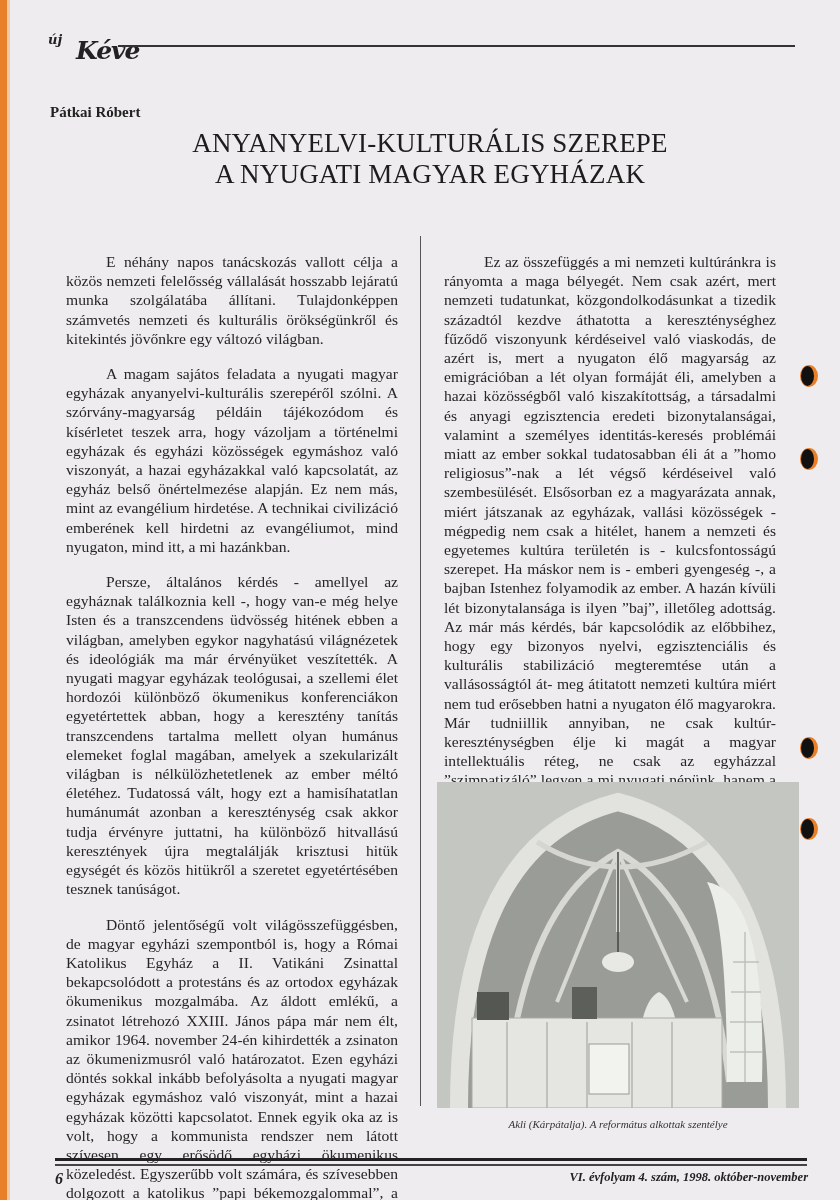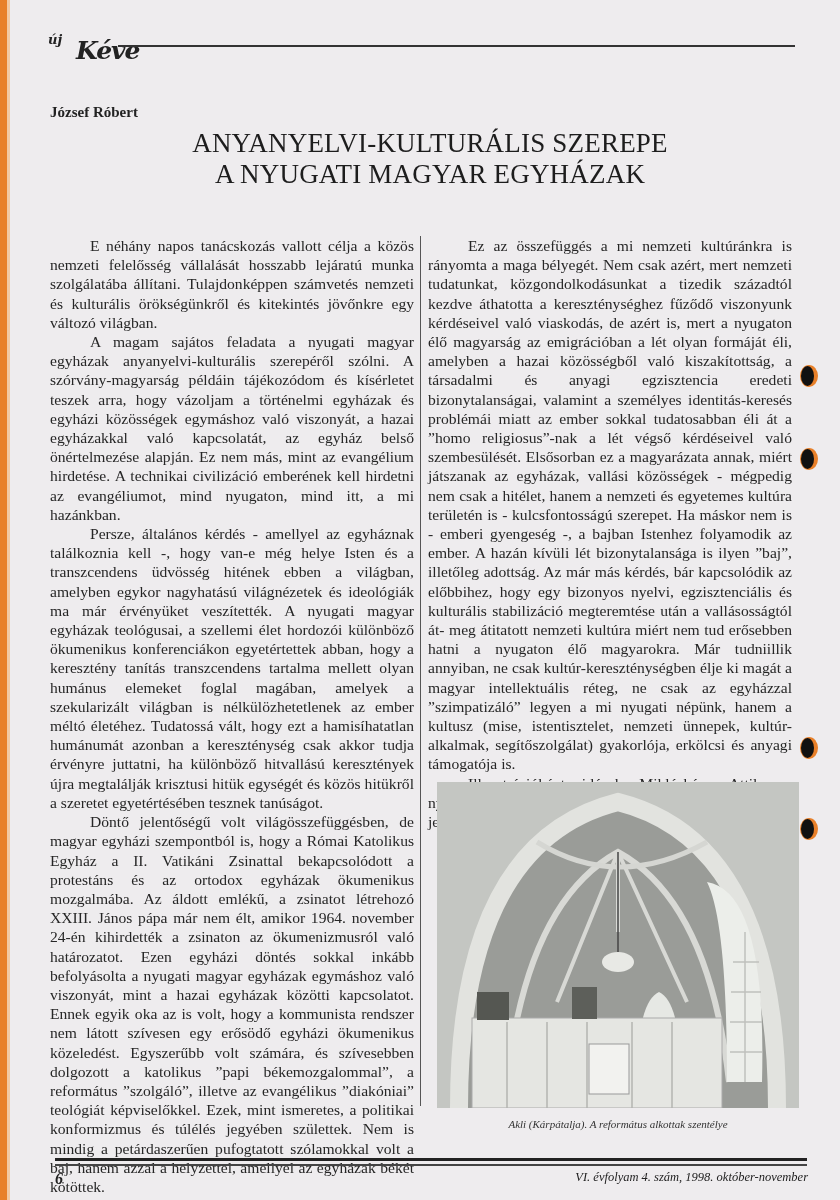--- a/index.html
+++ b/index.html
@@ -16,48 +16,48 @@
     .masthead .uj { font-size: 13px; position: absolute; left: 0; top: 2px; }
     .masthead .keve { font-size: 25px; position: absolute; left: 28px; top: 6px; letter-spacing: -1px; }
     .head-rule { position: absolute; left: 118px; top: 45px; width: 677px; height: 2px; background: #333; }
 
     .author { position: absolute; left: 50px; top: 104px; font-weight: bold; font-size: 15px; }
     .title { position: absolute; left: 150px; top: 128px; width: 560px; text-align: center; font-size: 27px; line-height: 31px; color: #1d1d1d; letter-spacing: 0.2px; }
 
     .col { position: absolute; top: 236px; font-size: 15.6px; line-height: 19.2px; text-align: justify; color: #262626; }
     .col.left { left: 50px; width: 364px; }
     .col.right { left: 428px; width: 364px; }
-    .col p { margin: 0; text-indent: 0; }
+    .col p { margin: 16px; text-indent: 0; }
     .col p.ind { text-indent: 40px; }
     .col-divider { position: absolute; left: 420px; top: 236px; width: 1px; height: 870px; background: #555; }
 
     .photo { position: absolute; left: 437px; top: 782px; width: 362px; height: 326px; background: #8c8e8b; overflow: hidden; }
     .caption { position: absolute; left: 437px; top: 1118px; width: 362px; text-align: center; font-style: italic; font-size: 11px; color: #333; }
 
     .foot-rule1 { position: absolute; left: 55px; top: 1158px; width: 752px; height: 3px; background: #222; }
     .foot-rule2 { position: absolute; left: 55px; top: 1164px; width: 752px; height: 2px; background: #444; }
     .page-num { position: absolute; left: 55px; top: 1170px; font-style: italic; font-weight: bold; font-size: 16px; }
-    .issue { position: absolute; right: 32px; top: 1170px; font-style: italic; font-size: 12.5px; color: #222; }
+    .issue { position: absolute; right: 32px; top: 1170px; font-style: italic; font-size: 12.5px; color: #222; font-weight: bold; }
 
     .punch { position: absolute; width: 18px; height: 22px; border-radius: 50%; background: #e8802a; }
     .punch::after { content: ""; position: absolute; left: 1px; top: 1px; width: 13px; height: 20px; border-radius: 50%; background: #111; }
   </style>
 </head>
 <body>
 
 <div class="edge-strip"></div>
 <div class="edge-strip-inner"></div>
 
 <div class="masthead">
   <span class="uj">új</span>
   <span class="keve">Kéve</span>
 </div>
 <div class="head-rule"></div>
 
-<div class="author">József Róbert</div>
+<div class="author">Pátkai Róbert</div>
 <div class="title">
   <div>ANYANYELVI-KULTURÁLIS SZEREPE</div>
   <div>A NYUGATI MAGYAR EGYHÁZAK</div>
 </div>
 
 <div class="col left">
   <p class="ind">E néhány napos tanácskozás vallott célja a közös nemzeti felelősség vállalását hosszabb lejáratú munka szolgálatába állítani. Tulajdonképpen számvetés nemzeti és kulturális örökségünkről és kitekintés jövőnkre egy változó világban.</p>
   <p class="ind">A magam sajátos feladata a nyugati magyar egyházak anyanyelvi-kulturális szerepéről szólni. A szórvány-magyarság példáin tájékozódom és kísérletet teszek arra, hogy vázoljam a történelmi egyházak és egyházi közösségek egymáshoz való viszonyát, a hazai egyházakkal való kapcsolatát, az egyház belső önértelmezése alapján. Ez nem más, mint az evangélium hirdetése. A technikai civilizáció emberének kell hirdetni az evangéliumot, mind nyugaton, mind itt, a mi hazánkban.</p>
   <p class="ind">Persze, általános kérdés - amellyel az egyháznak találkoznia kell -, hogy van-e még helye Isten és a transzcendens üdvösség hitének ebben a világban, amelyben egykor nagyhatású világnézetek és ideológiák ma már érvényüket veszítették. A nyugati magyar egyházak teológusai, a szellemi élet hordozói különböző ökumenikus konferenciákon egyetértettek abban, hogy a keresztény tanítás transzcendens tartalma mellett olyan humánus elemeket foglal magában, amelyek a szekularizált világban is nélkülözhetetlenek az ember méltó életéhez. Tudatossá vált, hogy ezt a hamisíhatatlan humánumát azonban a kereszténység csak akkor tudja érvényre juttatni, ha különböző hitvallású keresztények újra megtalálják krisztusi hitük egységét és közös hitükről a szeretet egyetértésében tesznek tanúságot.</p>
   <p class="ind">Döntő jelentőségű volt világösszefüggésben, de magyar egyházi szempontból is, hogy a Római Katolikus Egyház a II. Vatikáni Zsinattal bekapcsolódott a protestáns és az ortodox egyházak ökumenikus mozgalmába. Az áldott emlékű, a zsinatot létrehozó XXIII. János pápa már nem élt, amikor 1964. november 24-én kihirdették a zsinaton az ökumenizmusról való határozatot. Ezen egyházi döntés sokkal inkább befolyásolta a nyugati magyar egyházak egymáshoz való viszonyát, mint a hazai egyházak közötti kapcsolatot. Ennek egyik oka az is volt, hogy a kommunista rendszer nem látott szívesen egy erősödő egyházi ökumenikus közeledést. Egyszerűbb volt számára, és szívesebben dolgozott a katolikus ”papi békemozgalommal”, a református ”szolgáló”, illetve az evangélikus ”diakóniai” teológiát képviselőkkel. Ezek, mint ismeretes, a politikai konformizmus és túlélés jegyében születtek. Nem is mindig a petárdaszerűen pufogtatott szólamokkal volt a baj, hanem azzal a helyzettel, amellyel az egyházak békét kötöttek.</p>

